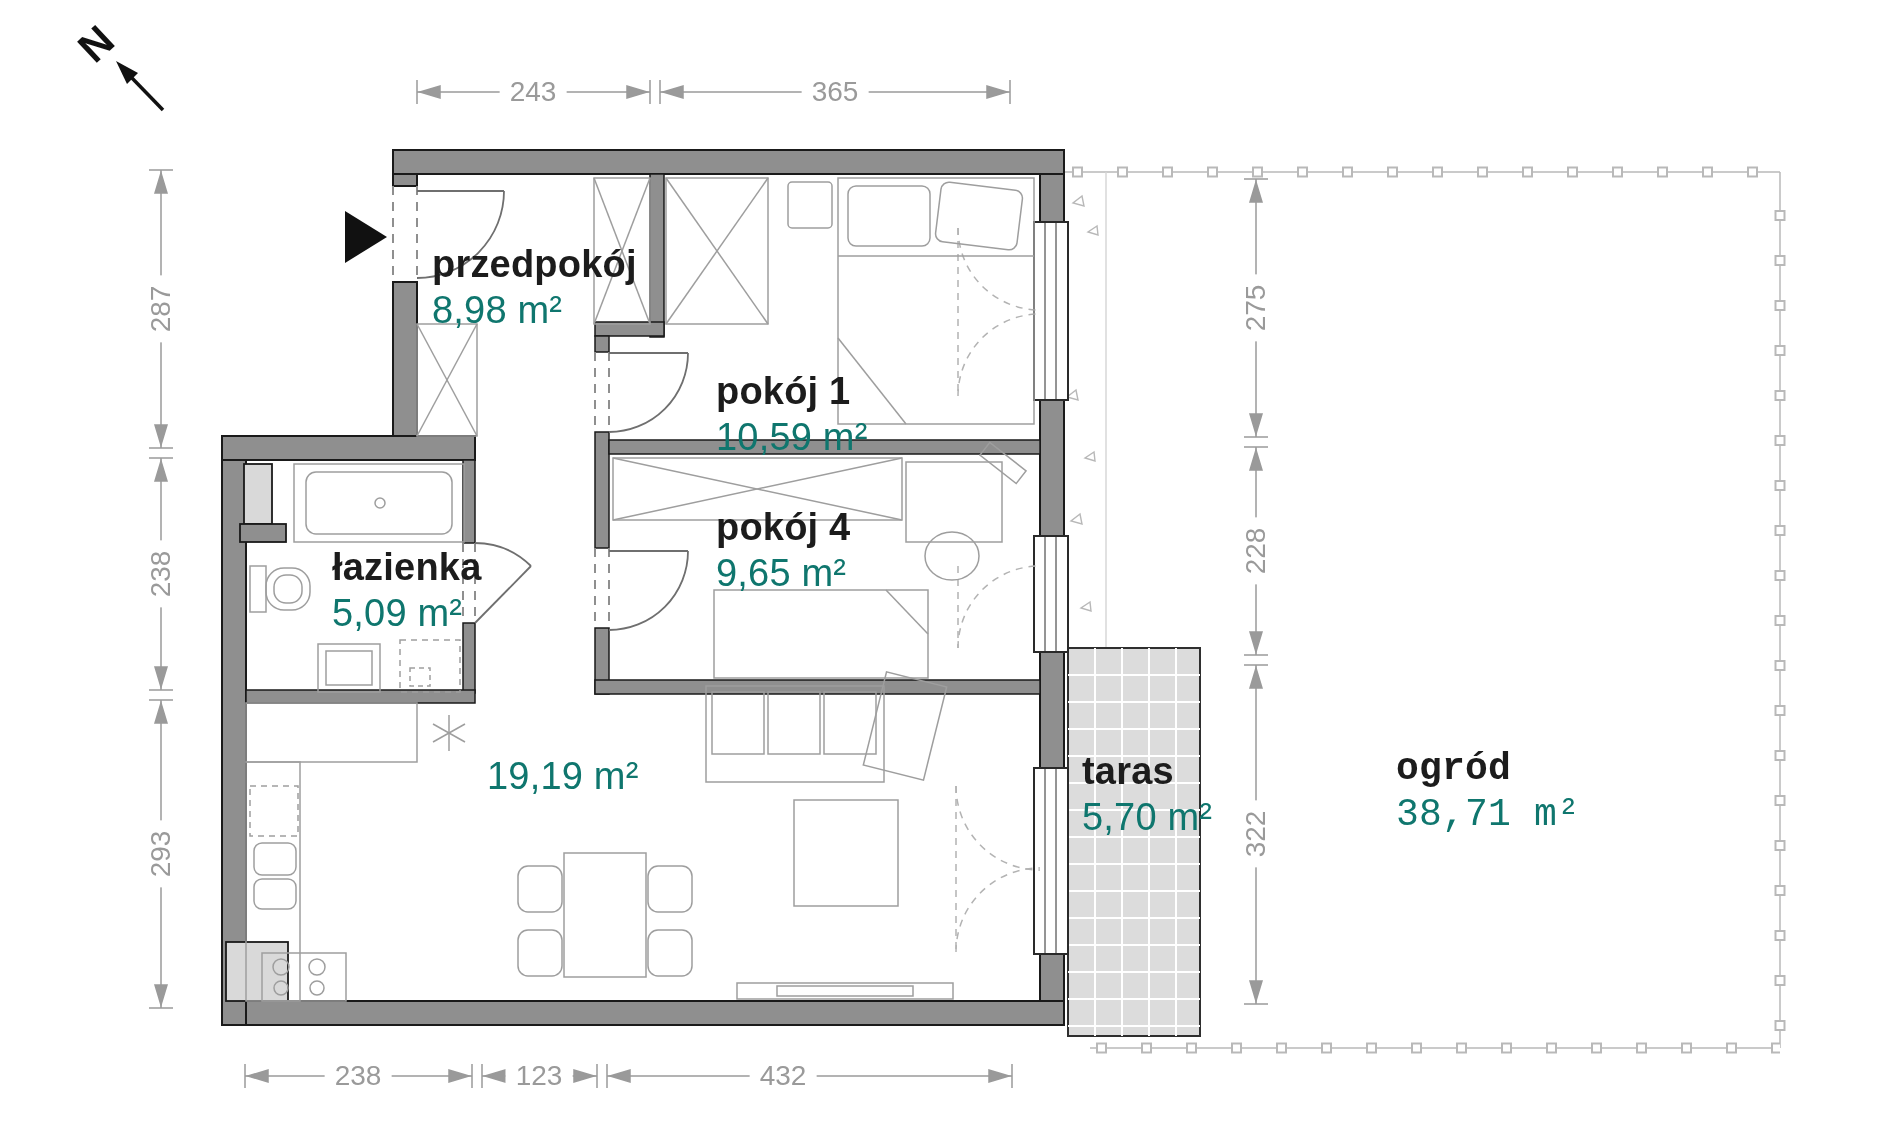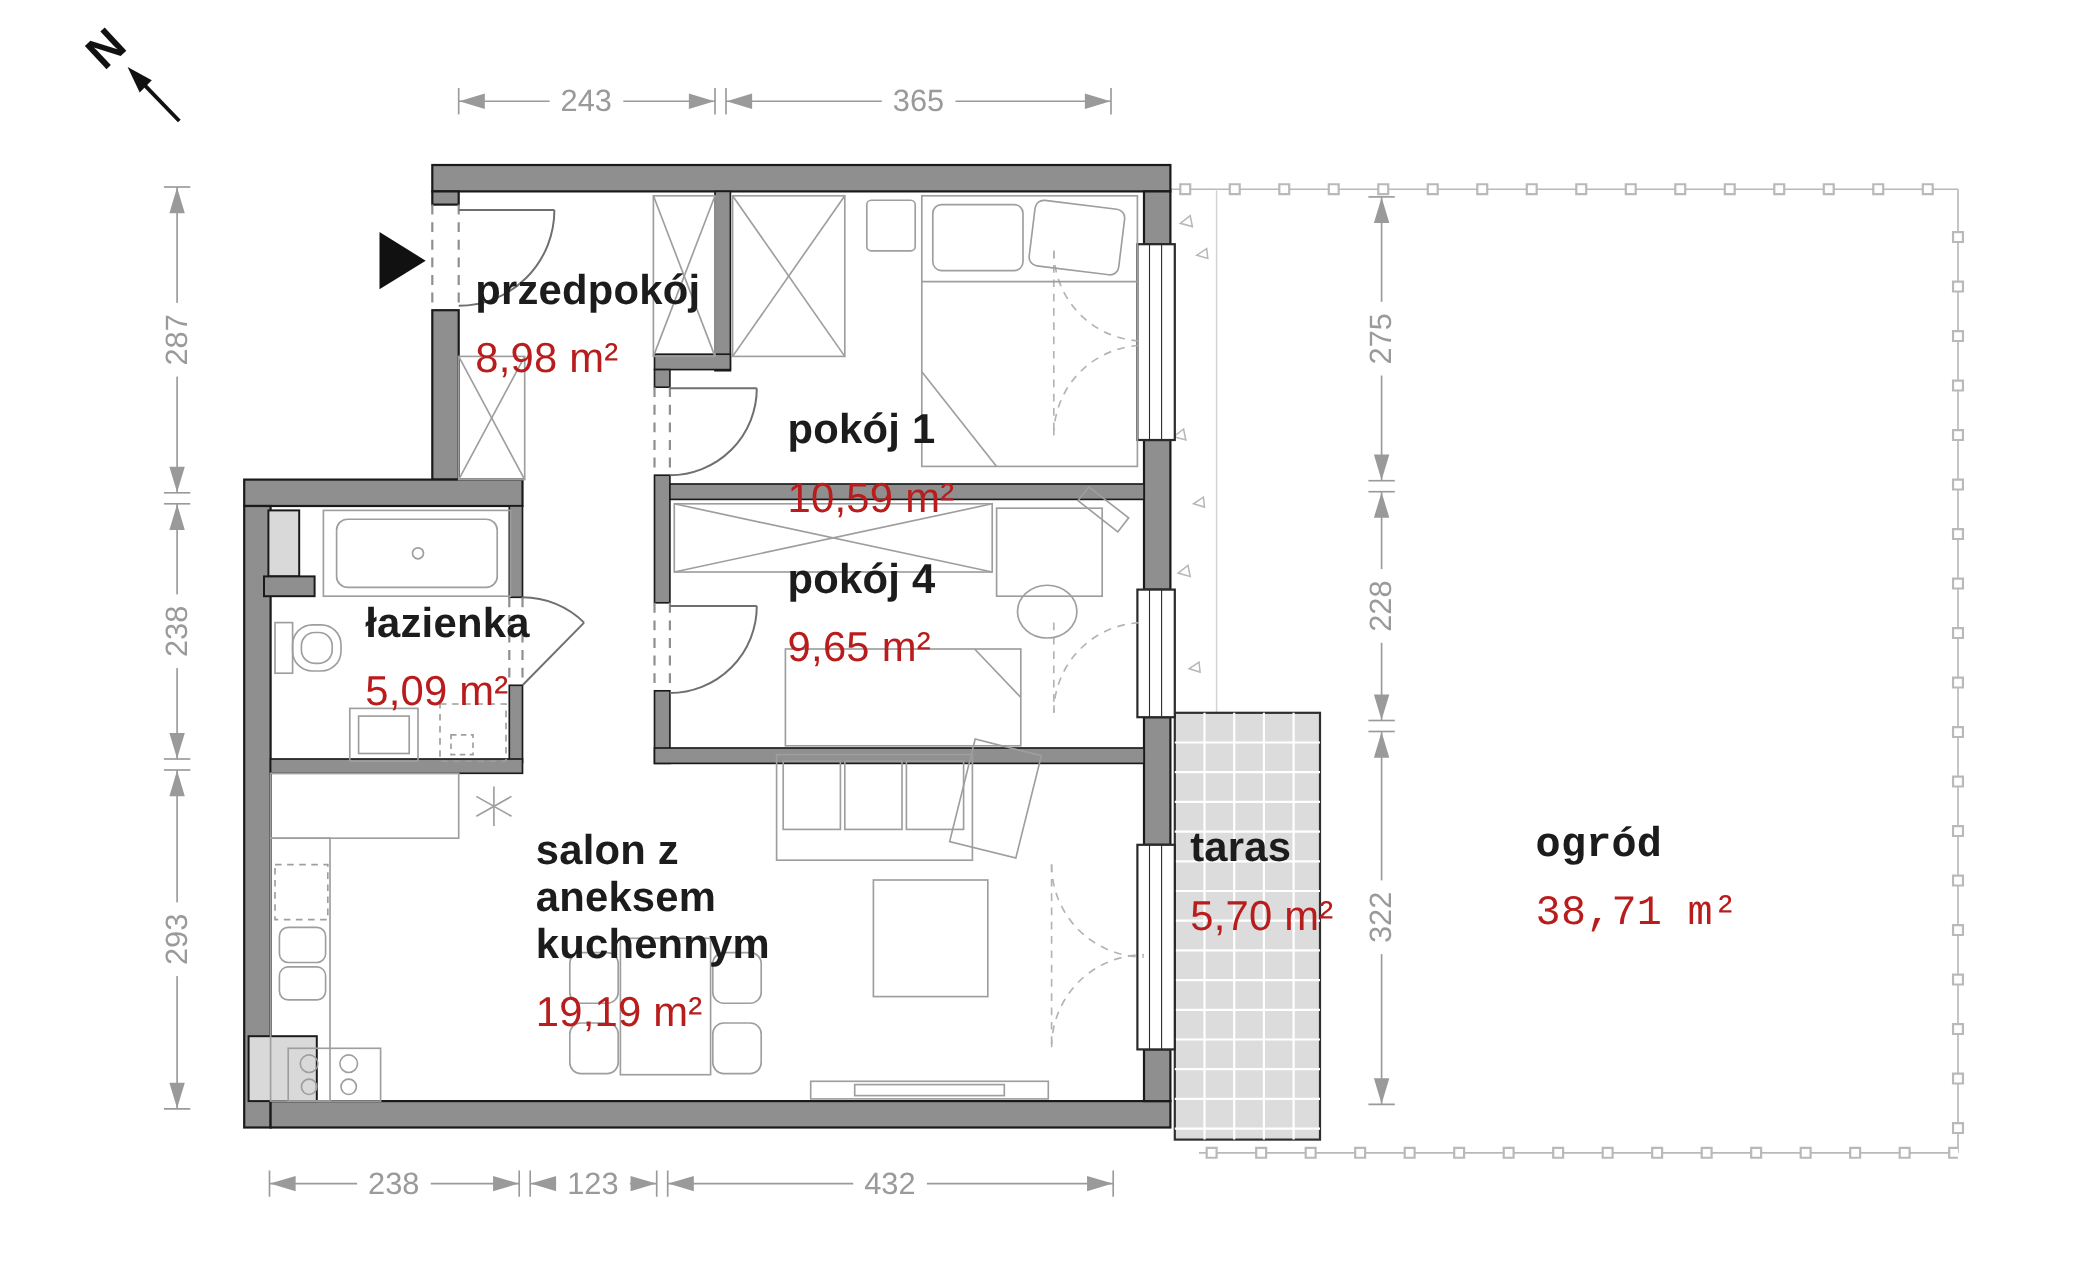--- a/index.html
+++ b/index.html
@@ -2,21 +2,21 @@
 <html><head>
 <meta charset="utf-8">
 <style>
   html,body{margin:0;padding:0;background:#ffffff;}
   .stage{
     position:relative;width:1900px;height:1147px;background:#ffffff;
     font-family:"Liberation Sans",sans-serif;overflow:hidden;
   }
   .stage svg{position:absolute;left:0;top:0;}
   .room-label{position:absolute;color:#1c1c1c;font-size:38px;font-weight:700;line-height:1.13;letter-spacing:.2px;}
-  .room-label .rarea{color:#b91c1c;font-weight:400;margin-top:19px;}
+  .room-label .rarea{color:#0f766e;font-weight:400;margin-top:3px;}
   .dim{
     position:absolute;color:#9a9a9a;font-size:28px;font-weight:400;background:#ffffff;
     padding:1px 10px;transform:translate(-50%,-50%);white-space:nowrap;
   }
   .dim.v{transform:translate(-50%,-50%) rotate(-90deg);}
 </style>
 </head>
 <body>
 
 <div class="stage">
@@ -312,38 +312,37 @@
   </div>
   <div class="room-label" style="left:716px;top:506px;">
     <div class="rname">pokój 4</div>
     <div class="rarea">9,65 m²</div>
   </div>
   <div class="room-label" style="left:332px;top:546px;">
     <div class="rname">łazienka</div>
     <div class="rarea">5,09 m²</div>
   </div>
   <div class="room-label" style="left:487px;top:752px;width:235px;">
-    <div class="rname">salon z aneksem kuchennym</div>
     <div class="rarea">19,19 m²</div>
   </div>
   <div class="room-label" style="left:1082px;top:750px;">
     <div class="rname">taras</div>
     <div class="rarea">5,70 m²</div>
   </div>
   <div class="room-label" style="left:1396px;top:748px;font-family:Liberation Mono, monospace;">
     <div class="rname">ogród</div>
     <div class="rarea">38,71 m²</div>
   </div>
 
   <div class="dim" style="left:533px;top:92px;">243</div>
   <div class="dim" style="left:835px;top:92px;">365</div>
 
   <div class="dim" style="left:358px;top:1076px;">238</div>
   <div class="dim" style="left:539px;top:1076px;">123</div>
-  <div class="dim" style="left:809px;top:1076px;">432</div>
+  <div class="dim" style="left:783px;top:1076px;">432</div>
 
   <div class="dim v" style="left:161px;top:309px;">287</div>
   <div class="dim v" style="left:161px;top:574px;">238</div>
   <div class="dim v" style="left:161px;top:854px;">293</div>
 
   <div class="dim v" style="left:1256px;top:308px;">275</div>
   <div class="dim v" style="left:1256px;top:551px;">228</div>
   <div class="dim v" style="left:1256px;top:834px;">322</div>
 
 </div>

